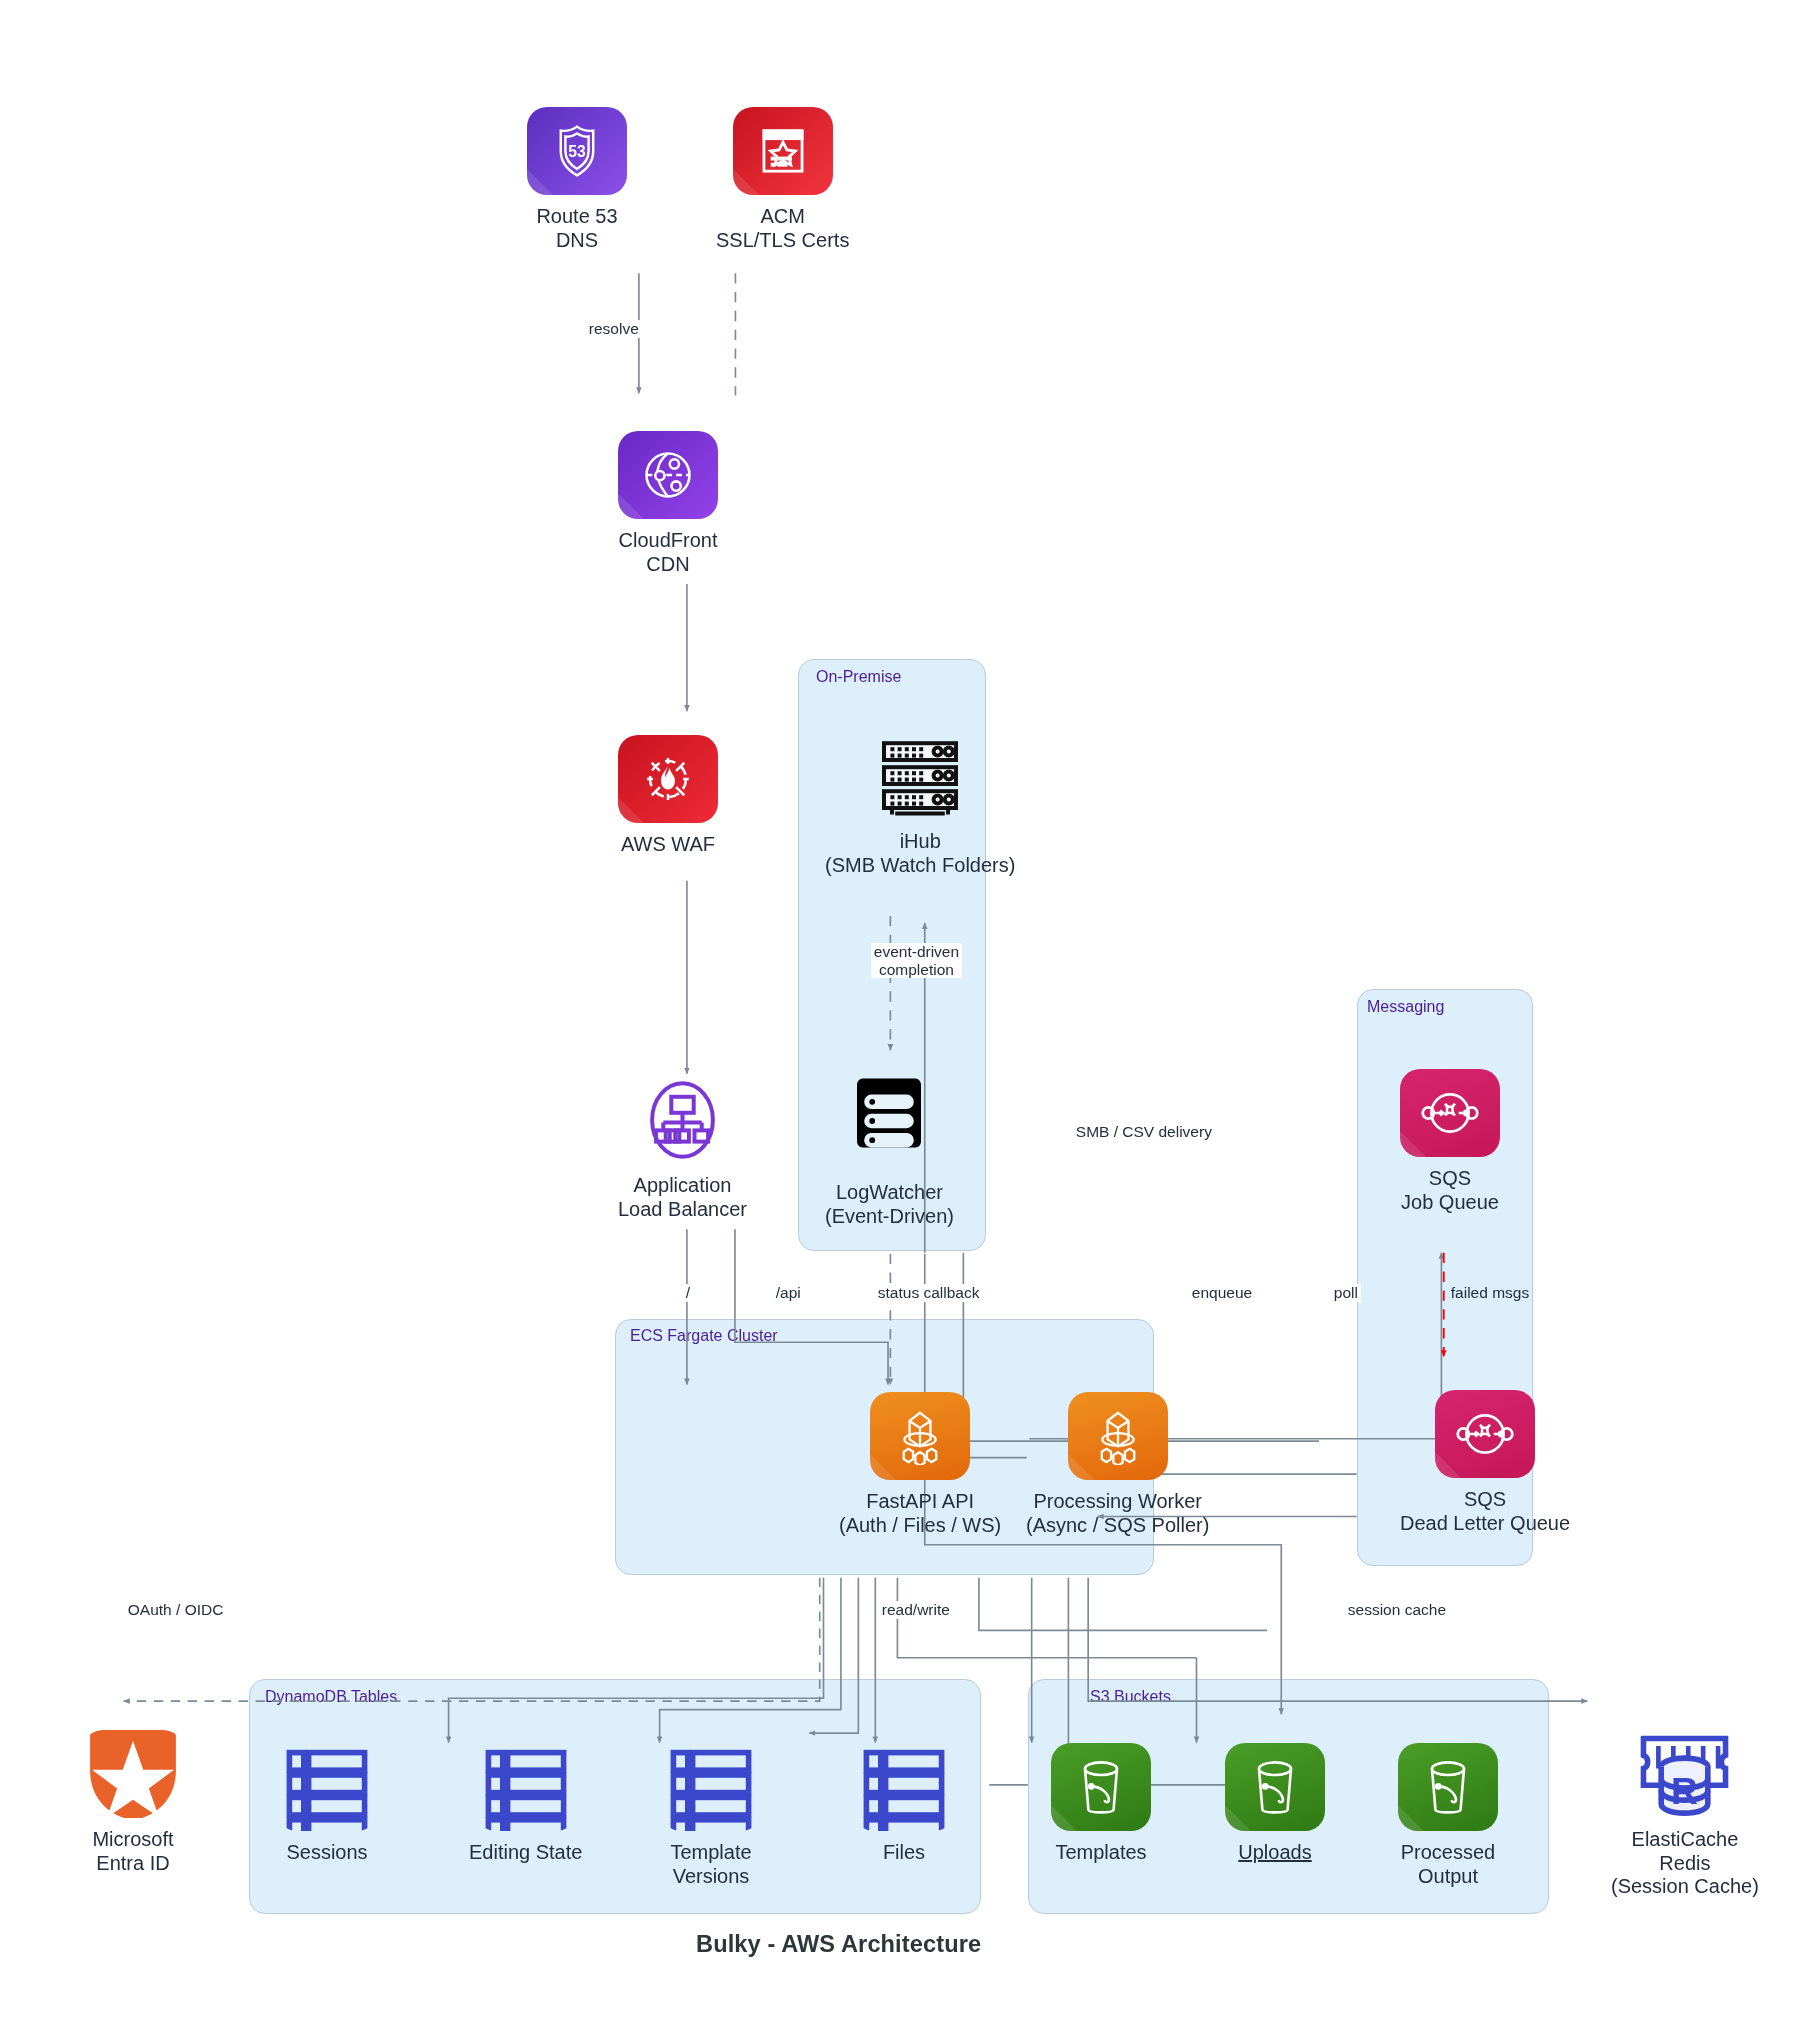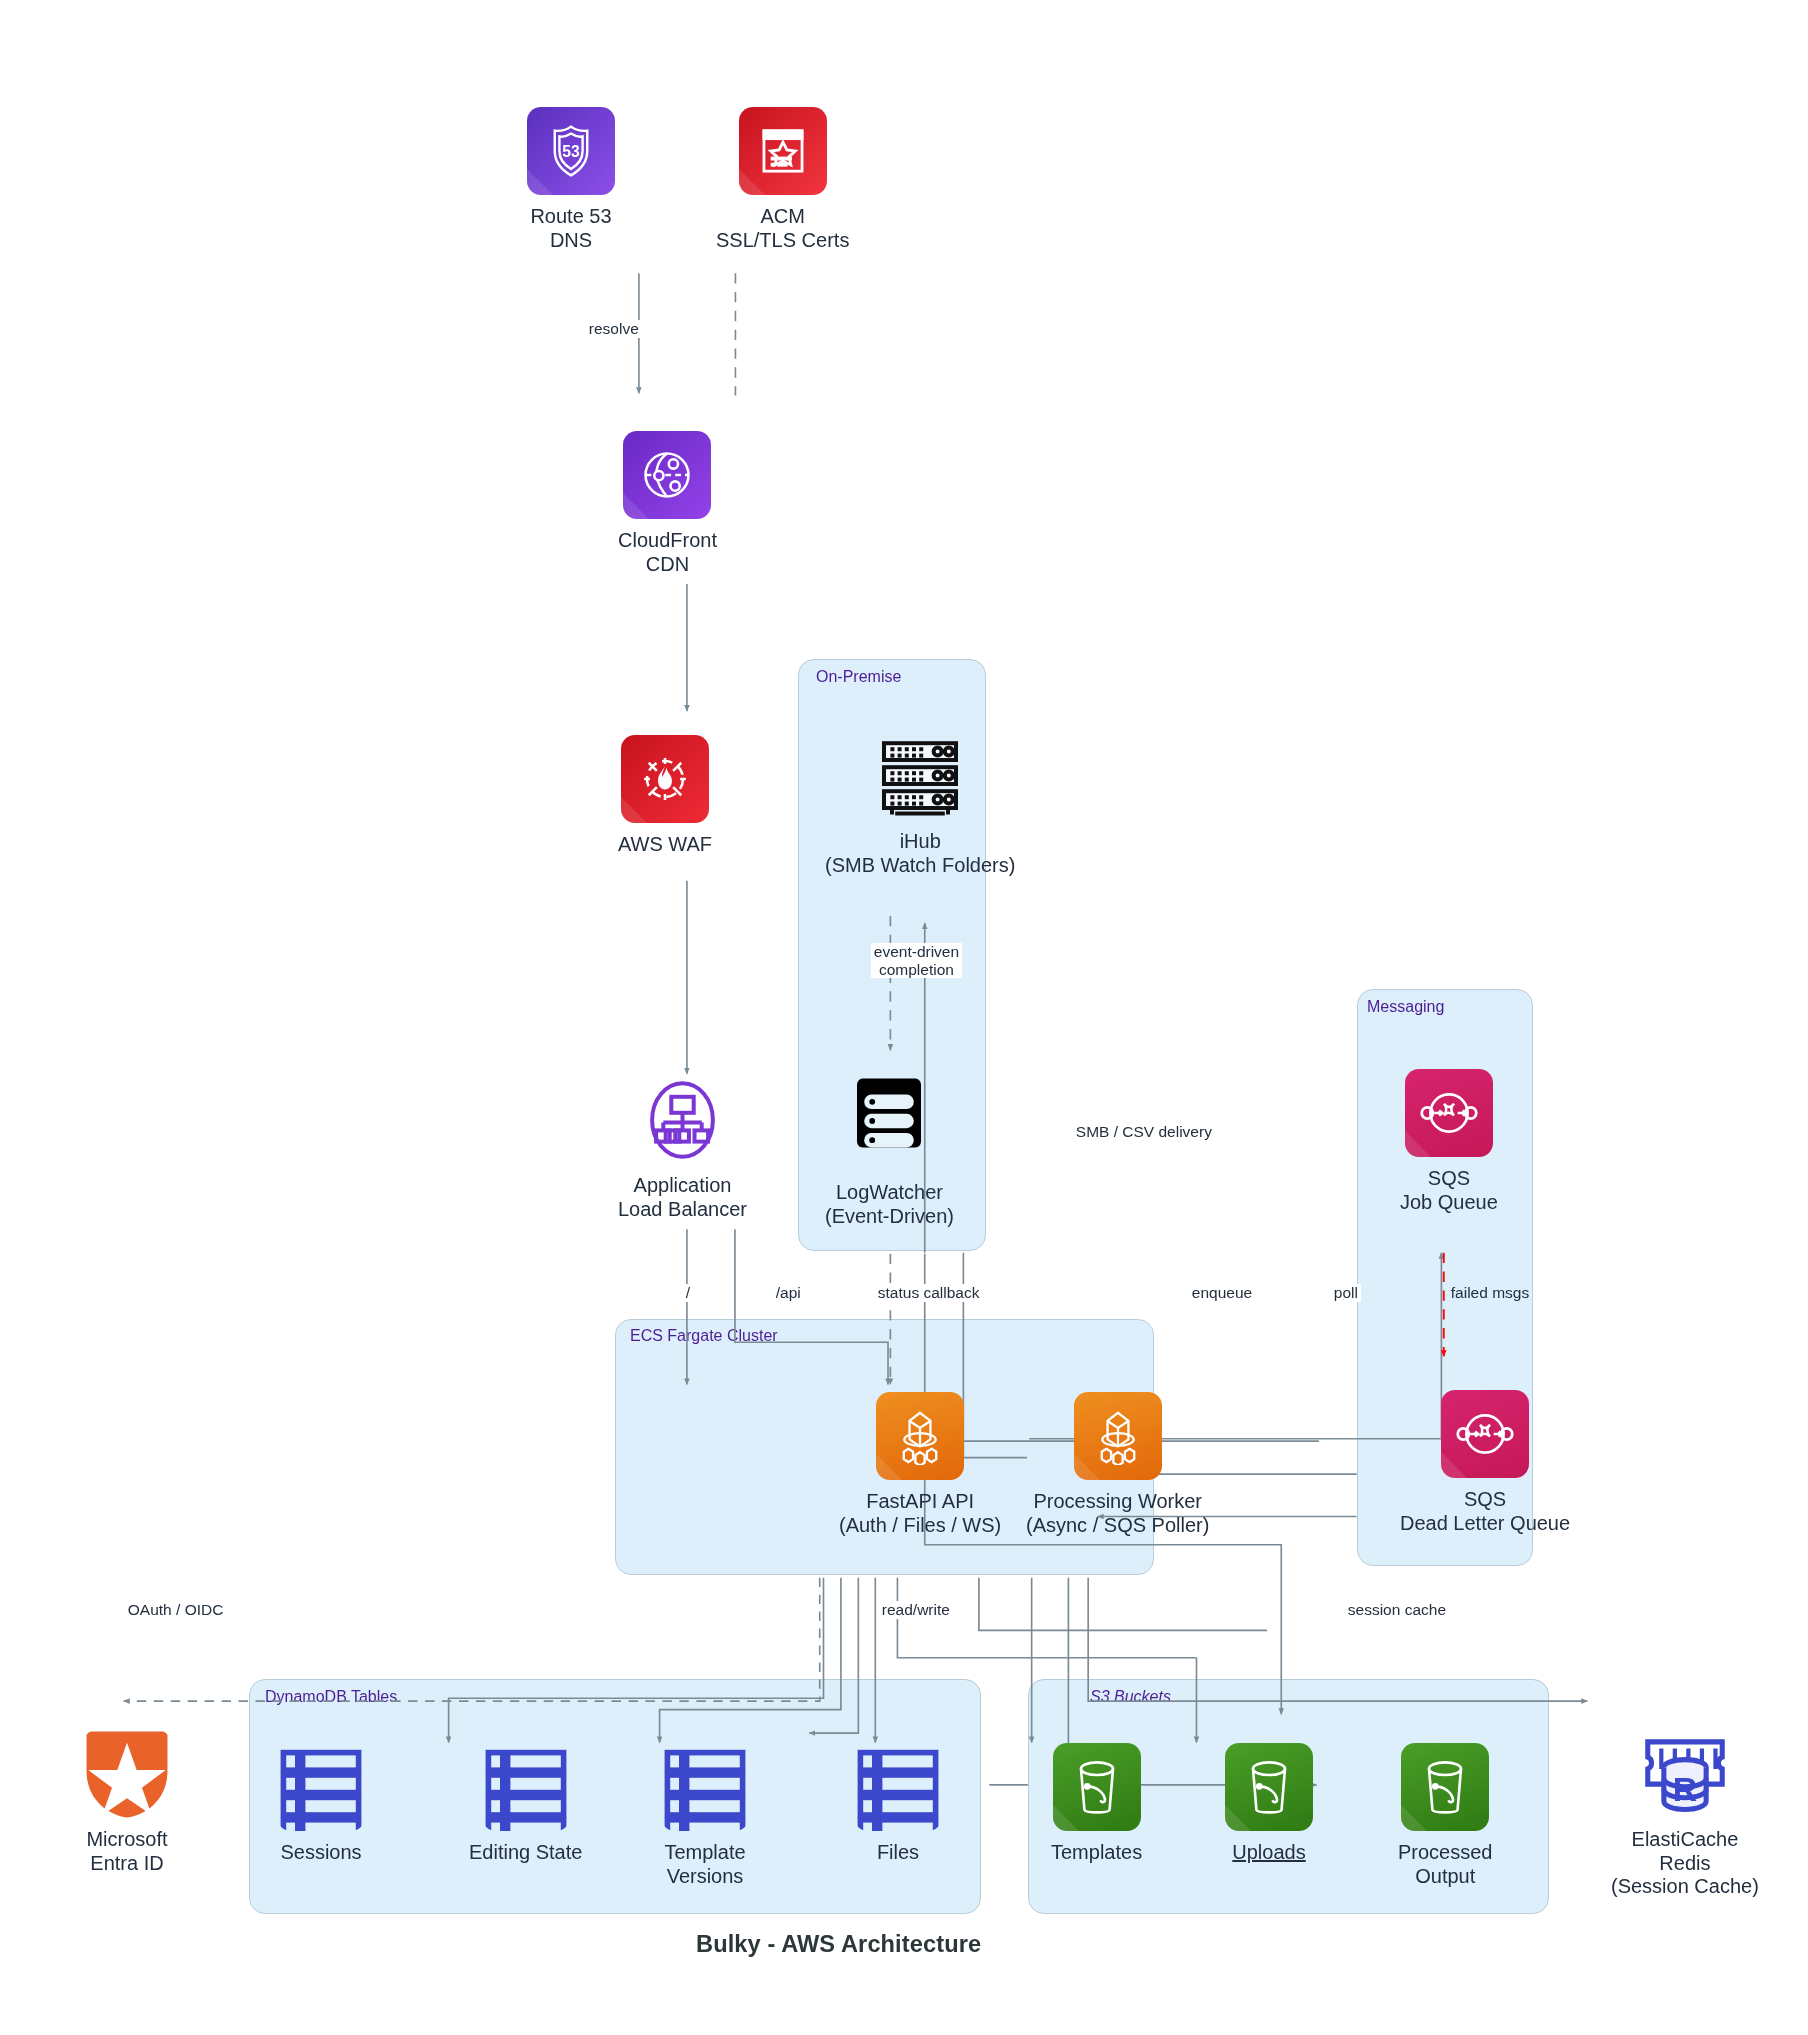--- a/index.html
+++ b/index.html
@@ -4,21 +4,21 @@
 <style>
   html,body{margin:0;padding:0;background:#ffffff;}
   body{font-family:"Liberation Sans",sans-serif;color:#232f3e;}
   #canvas{position:relative;width:1809px;height:2035px;background:#fff;overflow:hidden;}
   svg.wires{position:absolute;left:0;top:0;width:1809px;height:2035px;pointer-events:none;}
 
   .group{position:absolute;border:1.4px solid #b9ccd8;background:#ddeffb;border-radius:16px;}
   .group-label{position:absolute;font-size:16px;color:#4c1d95;white-space:nowrap;text-align:right;}
 
   .node{position:absolute;display:flex;flex-direction:column;align-items:center;}
-  .node .tile{width:88px;height:88px;border-radius:14px;display:flex;align-items:center;justify-content:center;position:relative;overflow:hidden;}
+  .node .tile{width:100px;height:88px;border-radius:20px;display:flex;align-items:center;justify-content:center;position:relative;overflow:hidden;}
   .node .cap{margin-top:10.4px;font-size:20px;line-height:1.16;text-align:center;color:#232f3e;white-space:nowrap;}
 
   .t-route53{background:linear-gradient(135deg,#5a30be 0%,#8c4fe8 100%);}
   .t-acm{background:linear-gradient(135deg,#c7131f 0%,#f2353f 100%);}
   .t-cf{background:linear-gradient(135deg,#6929c4 0%,#9342e8 100%);}
   .t-waf{background:linear-gradient(135deg,#c7131f 0%,#ee2b36 100%);}
   .t-ecs{background:linear-gradient(165deg,#ef8f20 0%,#e2680a 100%);}
   .t-sqs{background:linear-gradient(160deg,#d6246e 0%,#c51857 100%);}
   .t-s3{background:linear-gradient(160deg,#4a9e27 0%,#2f7a14 100%);}
   .t-plain{background:transparent;}
@@ -41,21 +41,21 @@
   <div class="group" style="left:1357px;top:989px;width:174px;height:575px;"></div>
   <div class="group-label" style="left:1367px;top:998px;">Messaging</div>
 
   <div class="group" style="left:615px;top:1319px;width:537px;height:254px;"></div>
   <div class="group-label" style="left:630px;top:1327px;">ECS Fargate Cluster</div>
 
   <div class="group" style="left:249px;top:1679px;width:730px;height:233px;"></div>
   <div class="group-label" style="left:265px;top:1688px;">DynamoDB Tables</div>
 
   <div class="group" style="left:1028px;top:1679px;width:519px;height:233px;"></div>
-  <div class="group-label" style="left:1090px;top:1688px;font-style:italic;">S3 Buckets</div>
+  <div class="group-label" style="left:1090px;top:1688px;">S3 Buckets</div>
 
   <svg class="wires" viewBox="0 0 3840 4321">
     <defs>
       <marker id="ah" markerWidth="16" markerHeight="16" refX="13" refY="6" orient="auto" markerUnits="userSpaceOnUse">
         <path d="M0,0 L14,6 L0,12 z" fill="#7b8b96"></path>
       </marker>
       <marker id="ahr" markerWidth="16" markerHeight="16" refX="13" refY="6" orient="auto" markerUnits="userSpaceOnUse">
         <path d="M0,0 L14,6 L0,12 z" fill="#ff0000"></path>
       </marker>
     </defs>

